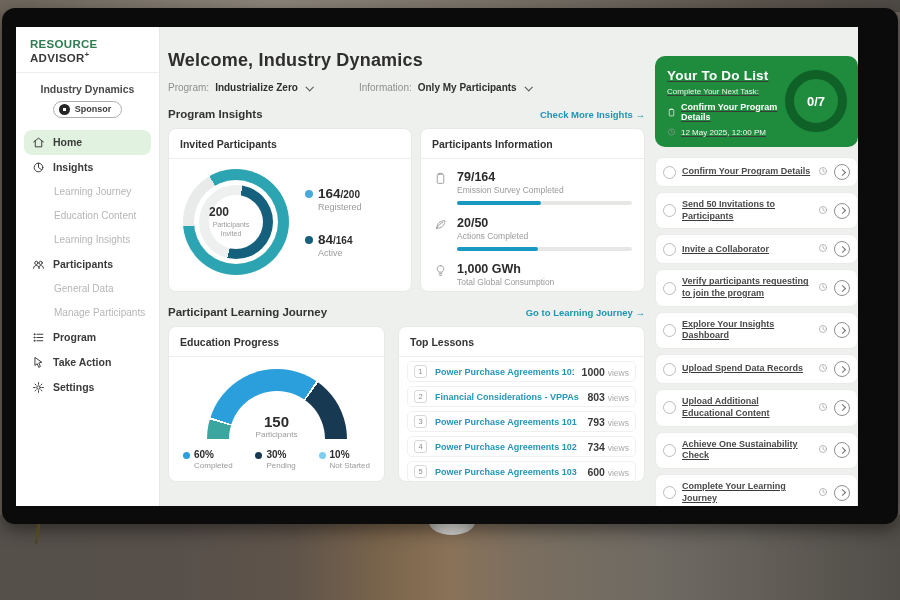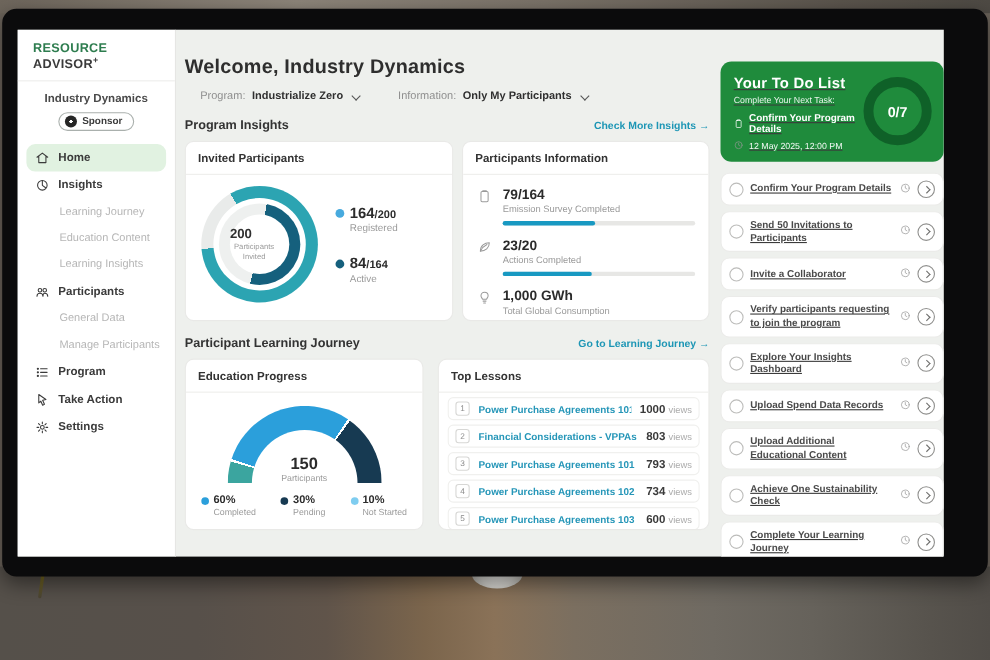--- a/index.html
+++ b/index.html
@@ -32,21 +32,21 @@
   .menu { margin-top:12px; }
   .mi { display:flex; align-items:center; gap:8px; height:25px; padding:0 10px 0 16px;
     font-size:10.5px; font-weight:bold; color:#3b3b3b; cursor:pointer; }
   .mi svg { width:13px; height:13px; stroke:#3b3b3b; fill:none; stroke-width:1.8; stroke-linecap:round; stroke-linejoin:round; flex:0 0 13px; }
   .mi.active { background:#e1f2e1; border-radius:8px; margin:0 8px; padding:0 8px;text-align:center; }
   .mi.sub { padding-left:38px; font-weight:normal; color:#b6b6b6; font-size:10px; height:24px; }
 
   
   .main { flex:0 0 495px; padding:0 10px 0 8px; }
   .welcome { font-size:18px; font-weight:bold; color:#2e2e2e; margin-top:23px; letter-spacing:.2px; }
-  .filters { display:flex; gap:36px; margin-top:11px; align-items:flex-start;margin-left:14px; }
+  .filters { display:flex; gap:47px; margin-top:11px; align-items:flex-start; }
   .filter { display:flex; align-items:center; gap:6px; cursor:pointer; }
   .filter .lab { color:#8f8f8f; font-size:10px; }
   .filter .val { font-size:10px; font-weight:bold; color:#2f2f2f; }
   .chev { display:inline-block; width:6px; height:6px; border-right:1.6px solid #555; border-bottom:1.6px solid #555; transform:rotate(45deg) translateY(-1px); margin-left:2px; }
   .sec-row { display:flex; justify-content:space-between; align-items:center; margin-top:15px; }
   .sec-title { font-size:11.5px; font-weight:bold; color:#333; }
   .sec-link { font-size:9.5px; font-weight:bold; color:#1d96b5; cursor:pointer; }
   .cards { display:flex; gap:8px; margin-top:8px; }
   .card { background:#fff; border:1px solid #e9e9e7; border-radius:8px; overflow:hidden; }
   .card h3 { font-size:10.5px; font-weight:bold; color:#333; padding:9px 11px 8px; border-bottom:1px solid #eeeeec; }
@@ -270,21 +270,21 @@
           <div class="ml">Emission Survey Completed</div>
           <div class="bar">
                 <div class="fill" style="width: 48%;"></div>
               </div>
         </div>
         <div class="metric">
           <span class="micon"><svg viewBox="0 0 24 24">
                   <path d="M5 19 C5 9.5 12 5 20 5 C20 14 13.5 19 5 19 Z"></path>
                   <path d="M5 19 C8 13 12 10 16 8"></path>
                 </svg></span>
-          <div class="mv">23/20</div>
+          <div class="mv">20/50</div>
           <div class="ml">Actions Completed</div>
           <div class="bar">
                 <div class="fill" style="width: 46%;"></div>
               </div>
         </div>
         <div class="metric">
           <span class="micon"><svg viewBox="0 0 24 24">
                   <path d="M12 3 C8.2 3 6 5.8 6 8.8 C6 11.6 7.8 12.8 8.8 15 H15.2 C16.2 12.8 18 11.6 18 8.8 C18 5.8 15.8 3 12 3 Z"></path>
                   <path d="M9.5 18 H14.5 M10.5 21 H13.5"></path>
                 </svg></span>

